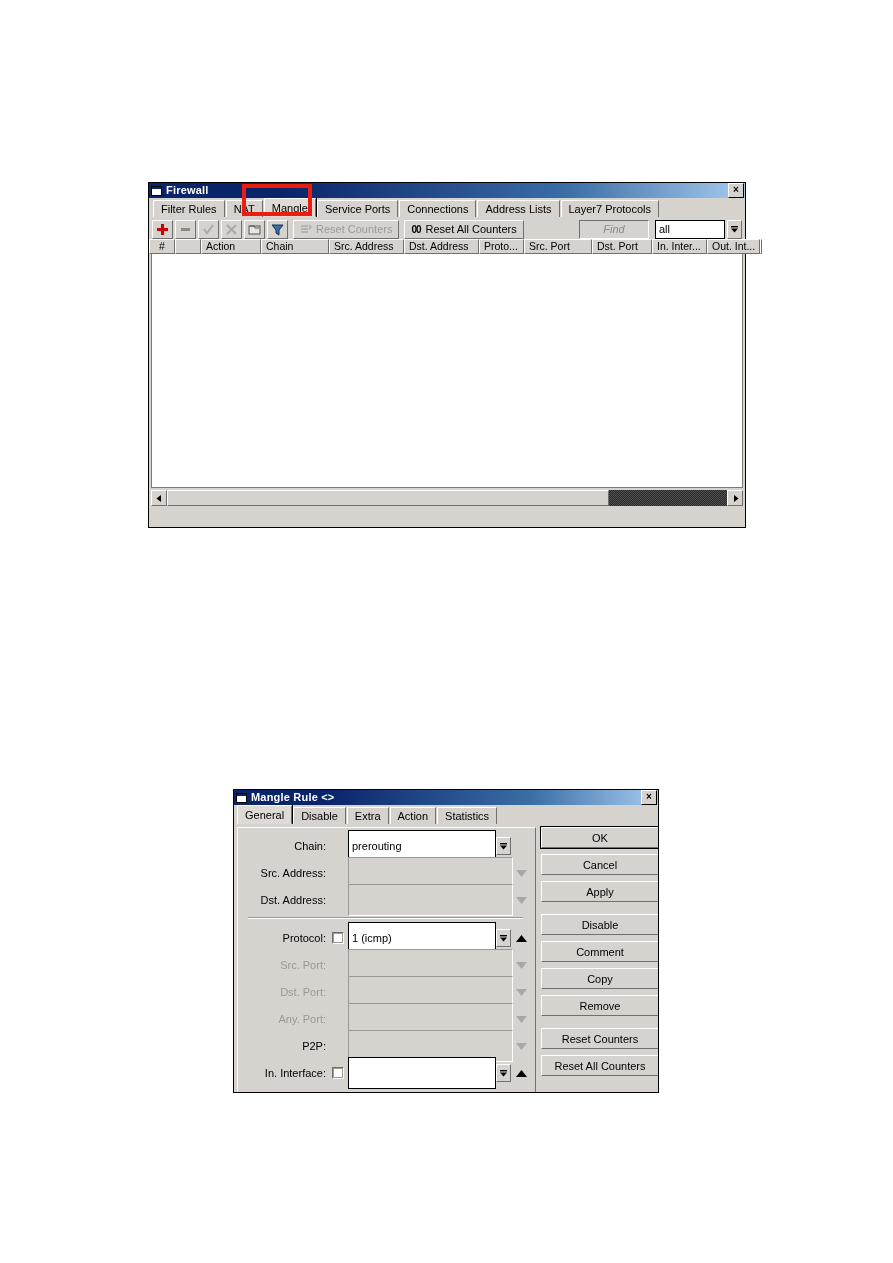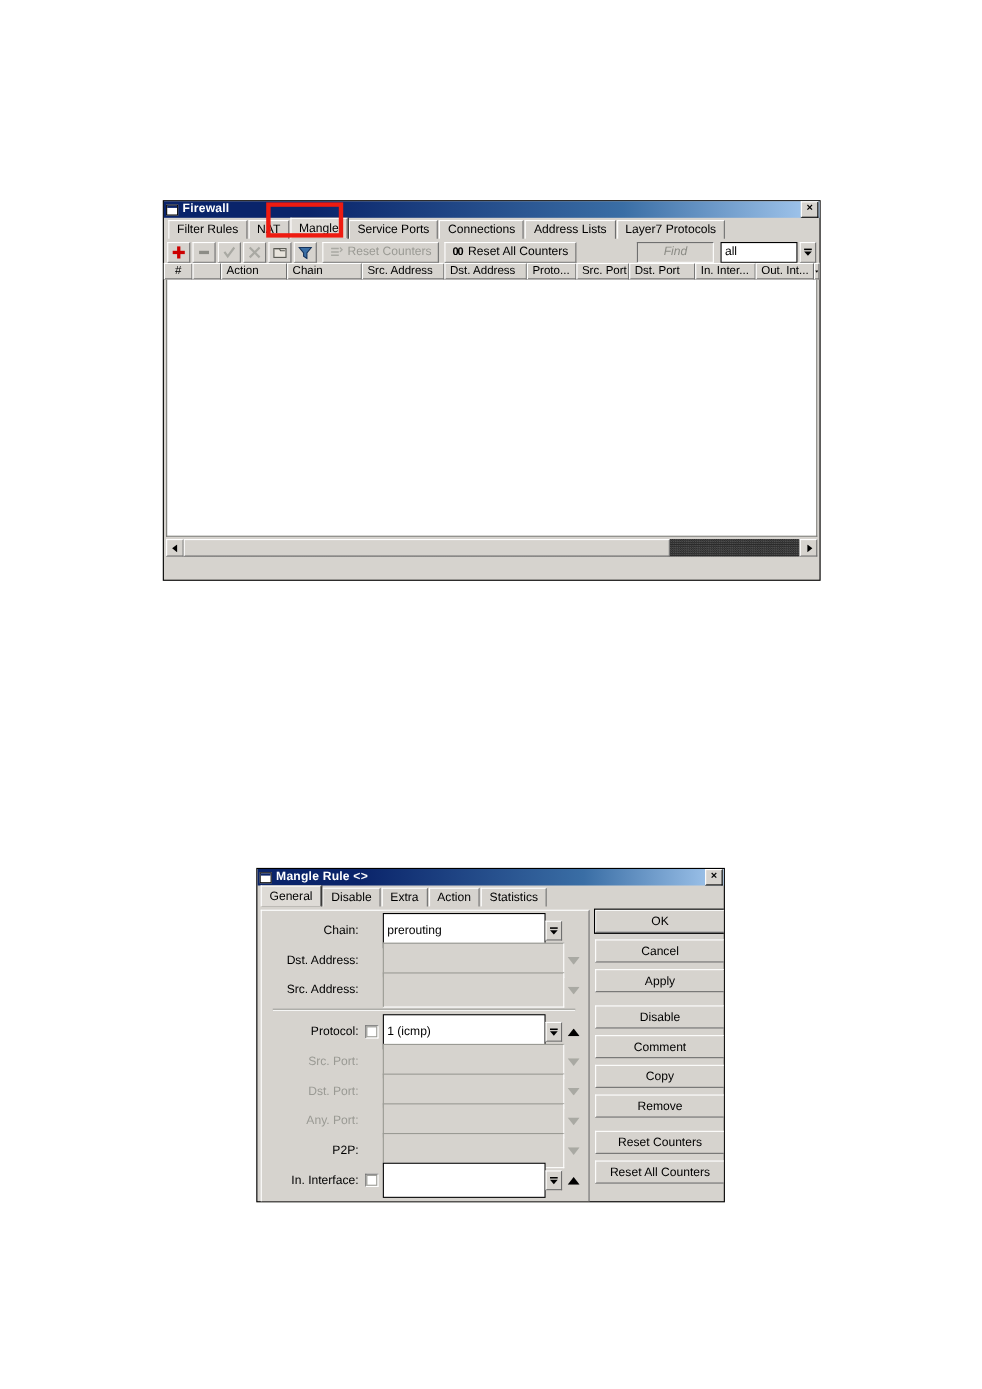--- a/index.html
+++ b/index.html
@@ -211,21 +211,21 @@
   </div>
 
   <div class="lheader" id="fw-colheader">
       <div class="hcell ctr" style="width: 26px;">#</div>
       <div class="hcell ctr" style="width: 26px;"></div>
       <div class="hcell" style="width: 60px;">Action</div>
       <div class="hcell" style="width: 68px;">Chain</div>
       <div class="hcell" style="width: 75px;">Src. Address</div>
       <div class="hcell" style="width: 75px;">Dst. Address</div>
       <div class="hcell" style="width: 45px;">Proto...</div>
-      <div class="hcell" style="width: 48px;">Src. Port</div>
+      <div class="hcell" style="width: 68px;">Src. Port</div>
       <div class="hcell" style="width: 60px;">Dst. Port</div>
       <div class="hcell" style="width: 55px;">In. Inter...</div>
       <div class="hcell" style="width: 53px;">Out. Int...</div>
       <div class="hcell ctr" style="flex: 1 1 auto; display: flex; align-items: center; justify-content: center;">
         <svg width="9" height="6" viewBox="0 0 9 6">
           <path d="M0 0 L9 0 L4.5 6 Z" fill="#000"></path>
         </svg>
       </div>
     </div>
 
@@ -274,31 +274,31 @@
             <div style="width: 16px; flex: 0 0 auto;"></div>
             <div class="finput enabled" style="width: 148px;">prerouting</div>
             <div class="arrowbtn">
               <svg width="9" height="9" viewBox="0 0 9 9">
                 <rect x="1" y="1" width="7" height="1.4" fill="#000"></rect>
                 <path d="M1 3.6 L8 3.6 L4.5 7.6 Z" fill="#000"></path>
               </svg>
             </div>
           </div>
           <div class="frow">
+            <div class="flabel">Src. Address:</div>
+            <div style="width: 16px; flex: 0 0 auto;"></div>
+            <div class="finput ro" style="width: 165px;"></div>
+            <div class="plaintri">
+              <svg width="11" height="7" viewBox="0 0 11 7">
+                <path d="M0 0 L11 0 L5.5 7 Z" fill="#a9a9a3"></path>
+              </svg>
+            </div>
+          </div>
+          <div class="frow">
             <div class="flabel">Dst. Address:</div>
-            <div style="width: 16px; flex: 0 0 auto;"></div>
-            <div class="finput ro" style="width: 165px;"></div>
-            <div class="plaintri">
-              <svg width="11" height="7" viewBox="0 0 11 7">
-                <path d="M0 0 L11 0 L5.5 7 Z" fill="#a9a9a3"></path>
-              </svg>
-            </div>
-          </div>
-          <div class="frow">
-            <div class="flabel">Src. Address:</div>
             <div style="width: 16px; flex: 0 0 auto;"></div>
             <div class="finput ro" style="width: 165px;"></div>
             <div class="plaintri">
               <svg width="11" height="7" viewBox="0 0 11 7">
                 <path d="M0 0 L11 0 L5.5 7 Z" fill="#a9a9a3"></path>
               </svg>
             </div>
           </div>
           <div class="sep"></div>
           <div class="frow">

